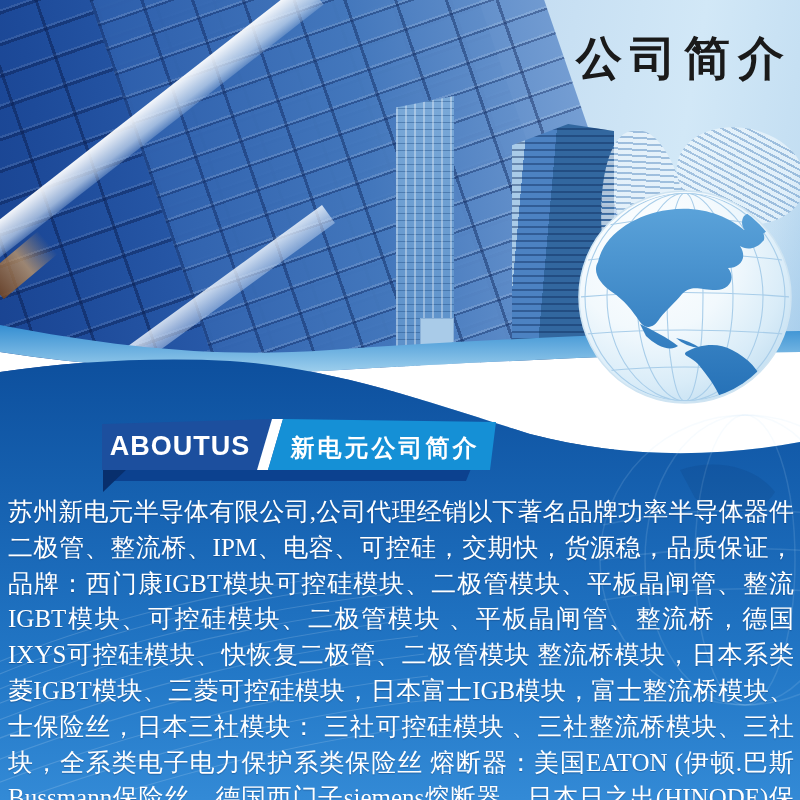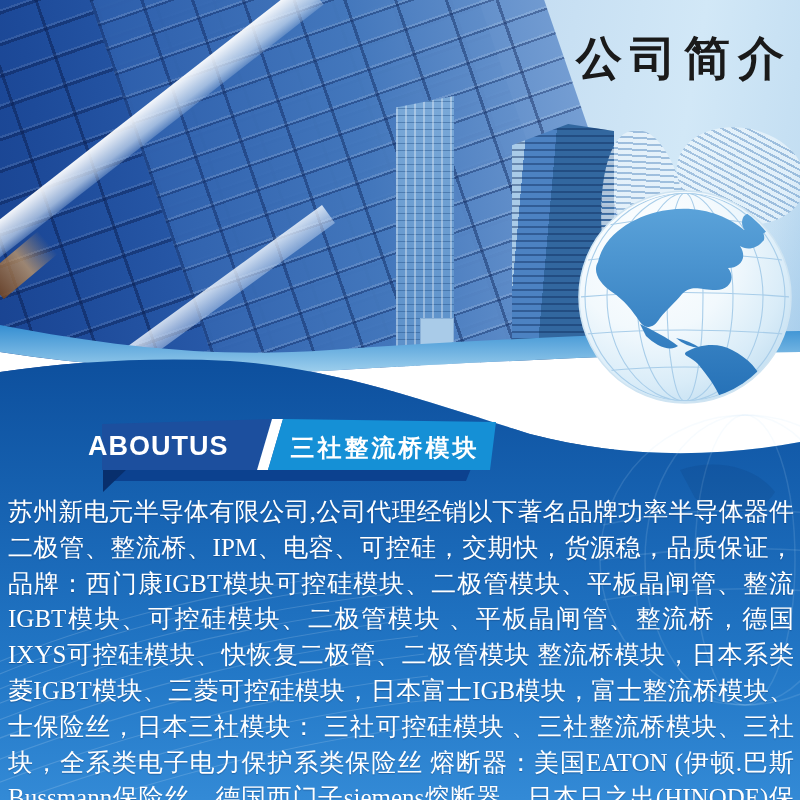--- a/index.html
+++ b/index.html
@@ -51,21 +51,21 @@
     font-family:"Liberation Serif",serif;font-weight:bold;font-size:46px;
     letter-spacing:8px;color:#1a1a1a;}
 
   
   .waves,.decor,.globe,.ribbon{z-index:2;}
   .waves{left:0;top:0;width:800px;height:800px;z-index:2;}
   .decor{left:0;top:0;width:800px;height:800px;z-index:3;pointer-events:none;}
   .globe{left:555px;top:165px;width:255px;height:345px;z-index:4;}
   .ribbon{left:90px;top:410px;width:480px;height:92px;z-index:5;}
 
-  .about-label{left:88px;top:431px;width:152px;z-index:6;
+  .about-label{left:104px;top:431px;width:152px;z-index:6;text-align:center;
     font-weight:bold;font-size:27px;letter-spacing:1px;color:#ffffff;}
   .banner-title{left:282px;top:432px;width:206px;z-index:6;text-align:center;
     font-family:"Liberation Serif",serif;font-weight:bold;font-size:24px;
     letter-spacing:3px;color:#ffffff;}
 
   
   .body-text{left:8px;top:494px;width:786px;height:306px;z-index:6;overflow:hidden;}
   .bline{position:relative !important;display:block;height:35.8px;line-height:35.8px;
     font-family:"Liberation Serif",serif;font-size:25px;color:#ffffff;
     text-align:justify;text-align-last:justify;overflow:hidden;
@@ -177,21 +177,21 @@
   </svg>
 
   <svg class="ribbon" viewBox="90 410 480 92">
     <path d="M103,466 L472,466 L466,481 L103,481 Z" fill="#0c418f"></path>
     <path d="M103,468 L128,468 L103,492 Z" fill="#082f6d"></path>
     <path d="M102,424 L272,419 L257,470 L102,470 Z" fill="#1c4f9e"></path>
     <path d="M272,419 L283,419 L268,470 L257,470 Z" fill="#ffffff"></path>
     <path d="M283,419 L496,422 L490,470 L268,470 Z" fill="#1590d6"></path>
   </svg>
   <div class="about-label">ABOUTUS</div>
-  <div class="banner-title">三社整流桥模块</div>
+  <div class="banner-title">新电元公司简介</div>
 
   <div class="page-title">公司简介</div>
 
   <div class="body-text">
       <div class="bline">苏州新电元半导体有限公司,公司代理经销以下著名品牌功率半导体器件IGBT、</div>
       <div class="bline">二极管、整流桥、IPM、电容、可控硅，交期快，货源稳，品质保证，德国系类</div>
       <div class="bline">品牌：西门康IGBT模块可控硅模块、二极管模块、平板晶闸管、整流桥，英飞凌</div>
       <div class="bline">IGBT模块、可控硅模块、二极管模块 、平板晶闸管、整流桥，德国IXYS模块：</div>
       <div class="bline">IXYS可控硅模块、快恢复二极管、二极管模块 整流桥模块，日本系类品牌：三</div>
       <div class="bline">菱IGBT模块、三菱可控硅模块，日本富士IGB模块，富士整流桥模块、 日本富</div>

